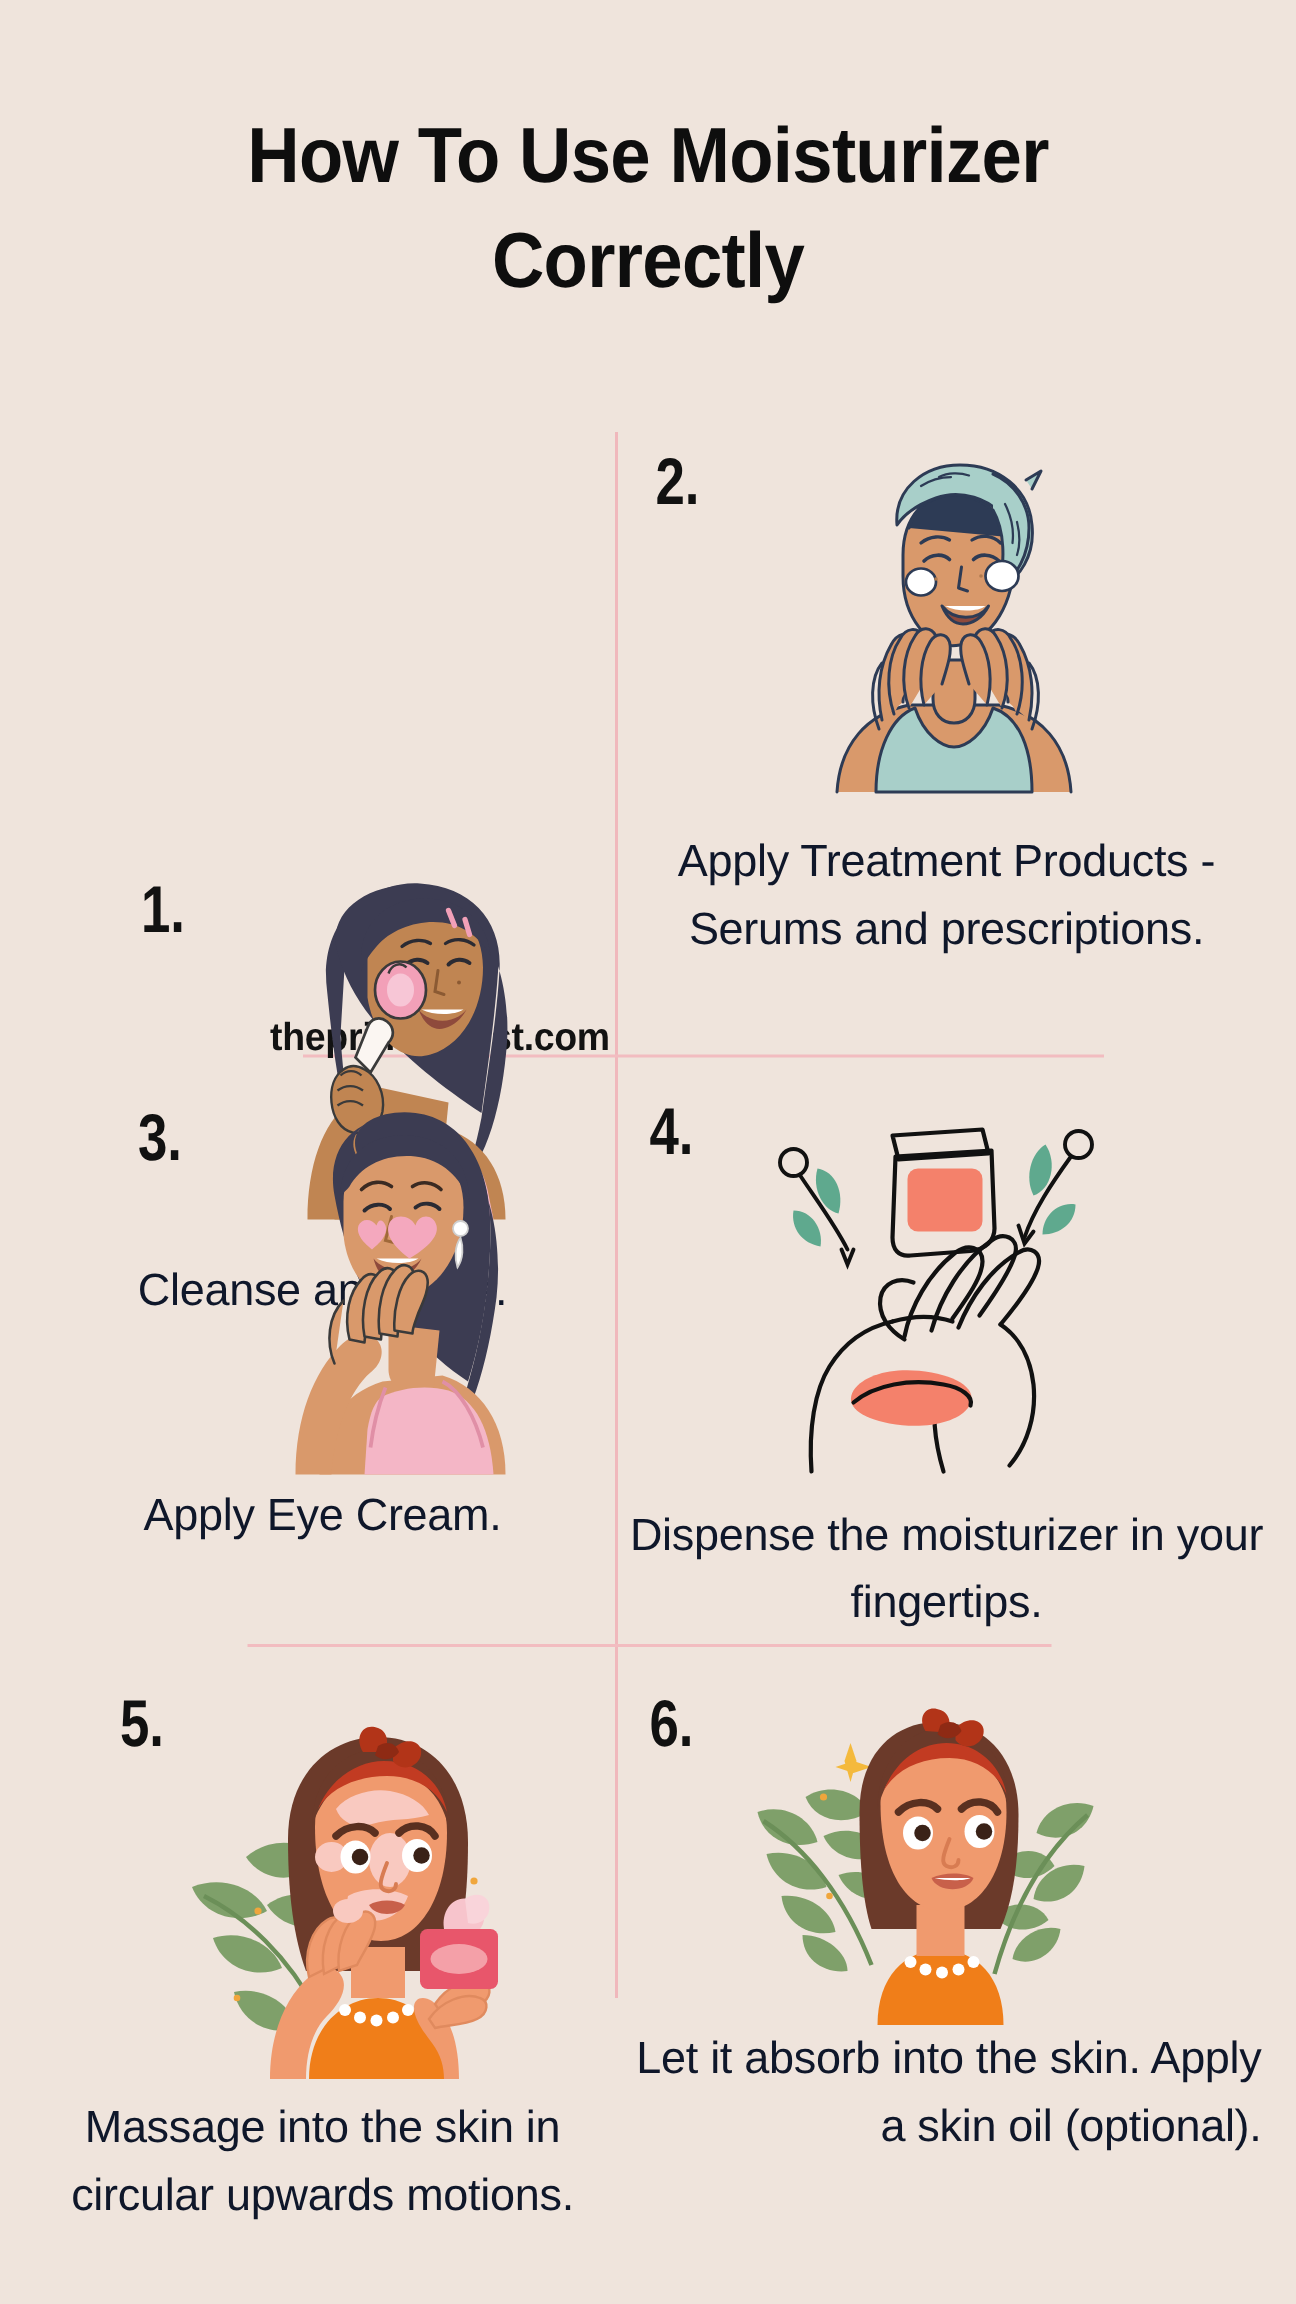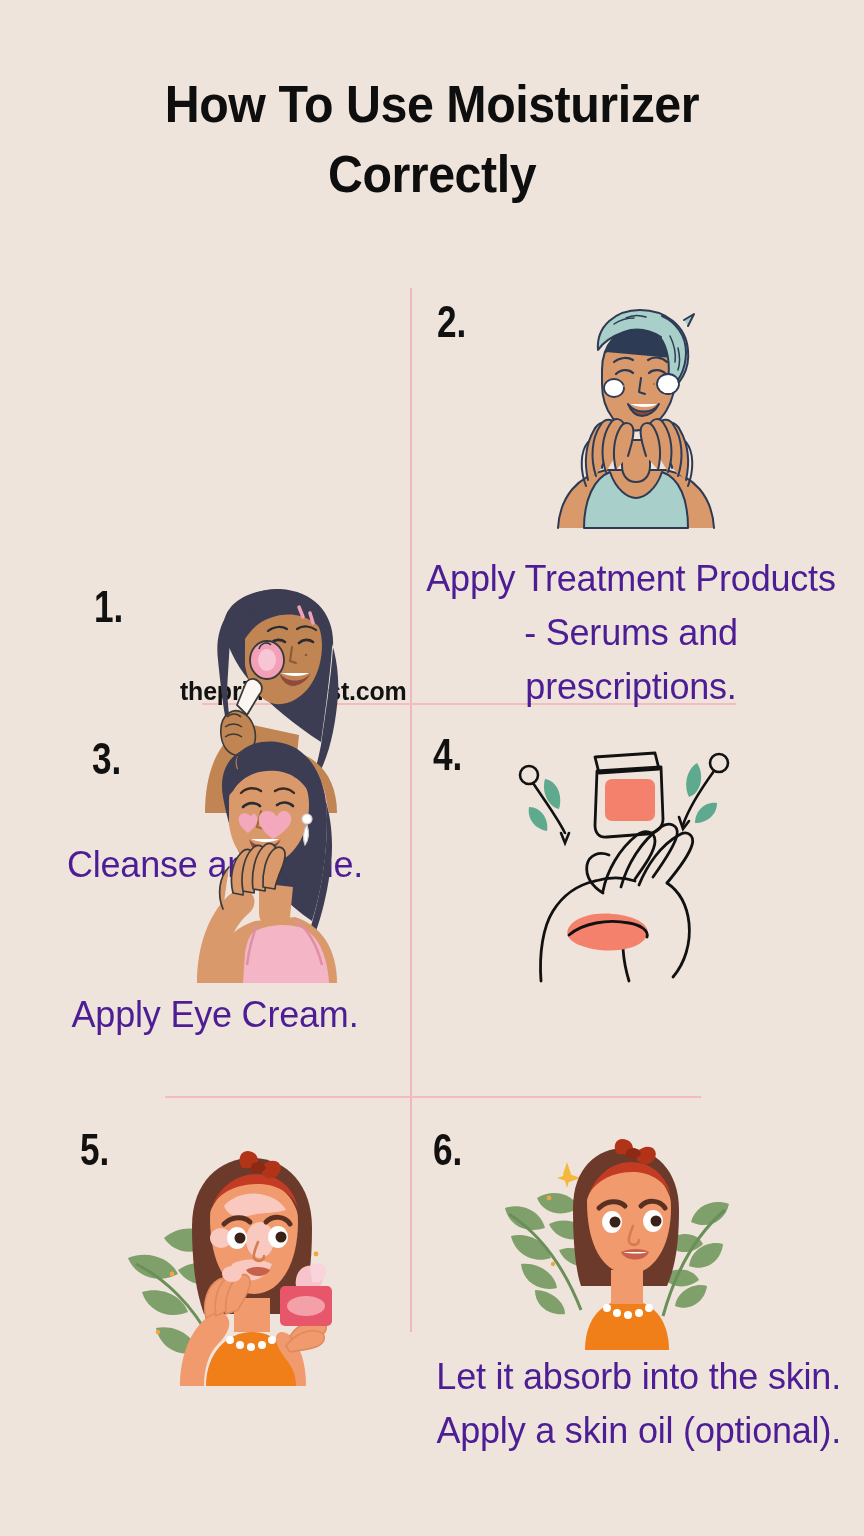--- a/index.html
+++ b/index.html
@@ -61,23 +61,23 @@
     color:#111111;
     transform:scaleX(0.80);
     transform-origin:0 50%;
     line-height:1;
   }
   .art{ position:absolute; }
   .cap{
     position:absolute;
     text-align:center;
     font-family:"Liberation Sans", sans-serif;
-    font-size:36px;
+    font-size:30px;
     line-height:1.5;
-    color:#4c1d95;
+    color:#0f172a;
     letter-spacing:-0.2px;
   }
 
   
   #step1 { left:0;   top:285px; width:411px; height:340px; }
   #step1 .num{ left:94px;  top:300px; }
   #step1 .art{ left:175px; top:300px; width:185px; height:230px; }
   #step1 .cap{ left:50px;  top:553px; width:330px; }
 
   #step2 { left:411px; top:285px; width:453px; height:400px; }
@@ -333,20 +333,21 @@
           <path d="M128 140 C136 120 150 100 168 90 C176 85 184 90 181 100 C178 110 166 126 156 138"></path>
 
           <path d="M156 138 C168 146 176 160 178 178 C180 198 174 218 162 232"></path>
           <path d="M118 236 C112 216 110 196 114 178"></path>
         </g>
 
         <path d="M58 182 C66 170 88 166 110 170 C132 174 142 184 134 194 C126 204 104 208 82 204 C62 200 52 192 58 182 Z" fill="#F4816B"></path>
         <path d="M58 190 C72 178 96 174 118 178 C130 180 138 186 136 192" fill="none" stroke="#111111" stroke-width="2.8" stroke-linecap="round"></path>
       </svg>
     </div>
+    <div class="cap">Dispense the moisturizer in your fingertips.</div>
   </div>
 
   <div class="step" id="step5">
     <div class="num">5.</div>
     <div class="art">
       <svg viewBox="0 0 235 240" width="235" height="240">
 
         <g fill="#7FA06A">
           <path d="M8 112 C28 104 50 112 58 128 C40 138 16 132 8 112 Z"></path>
           <path d="M22 146 C42 140 62 150 68 166 C50 174 28 166 22 146 Z"></path>
@@ -418,20 +419,21 @@
           <path d="M170 190 C178 178 192 172 202 176 C208 178 208 186 200 190 C192 194 182 194 174 196 Z"></path>
           <path d="M166 200 C174 188 190 182 200 186 C206 188 206 196 198 200 C190 204 178 204 170 206 Z"></path>
         </g>
 
         <rect x="160" y="140" width="52" height="40" rx="5" fill="#E8566B"></rect>
         <ellipse cx="186" cy="160" rx="19" ry="10" fill="#F4A0A8"></ellipse>
         <path d="M176 140 C174 128 182 118 192 120 C202 122 206 132 200 140 Z" fill="#F7C4CC"></path>
         <path d="M190 120 C198 114 208 118 206 128 C205 134 198 138 192 136 Z" fill="#F9D4DA"></path>
       </svg>
     </div>
+    <div class="cap">Massage into the skin in circular upwards motions.</div>
   </div>
 
   <div class="step" id="step6">
     <div class="num">6.</div>
     <div class="art">
       <svg viewBox="0 0 235 210" width="235" height="210">
 
         <g fill="#7FA06A">
           <path d="M4 68 C22 62 40 72 44 88 C26 94 8 86 4 68 Z"></path>
           <path d="M10 96 C28 92 46 102 50 118 C32 124 14 114 10 96 Z"></path>

